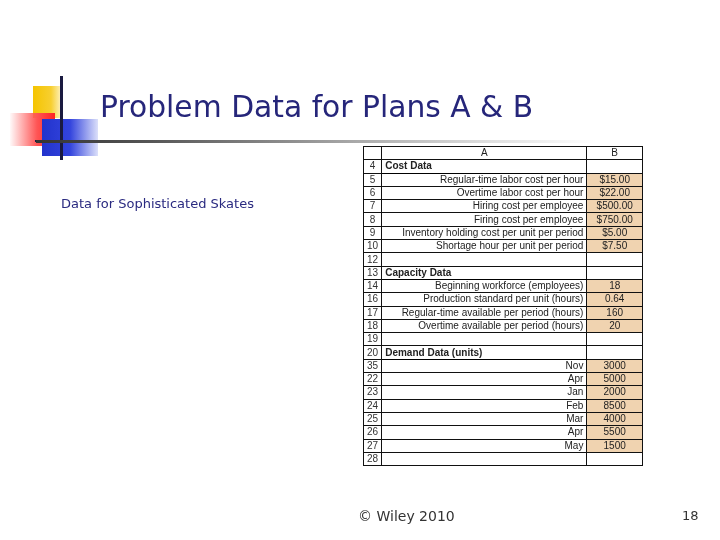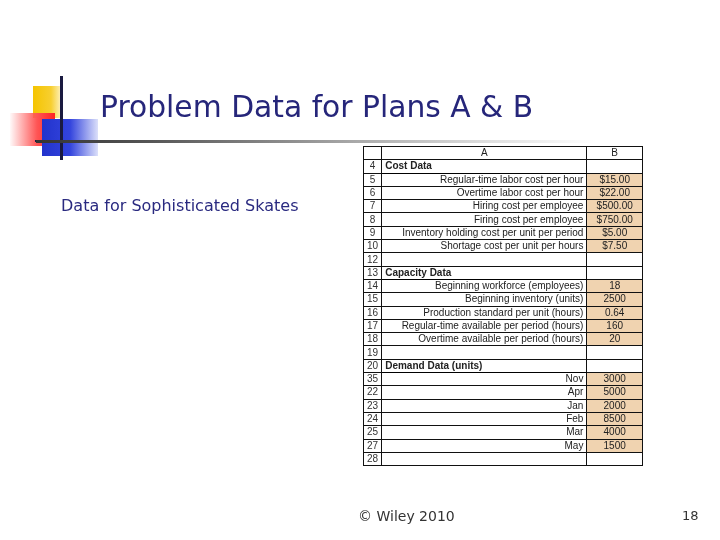--- a/index.html
+++ b/index.html
@@ -20,21 +20,21 @@
     .title {
       position: absolute; left: 100px; top: 88px; font-size: 31px; color: #26267a;
       font-family: "DejaVu Sans", sans-serif; letter-spacing: 0px; white-space: nowrap;
       transform: scaleX(0.96); transform-origin: left;
     }
     .title-rule {
       position: absolute; left: 36px; top: 140px; width: 560px; height: 3px;
       background: linear-gradient(to right, #333 0%, #555 20%, #999 50%, #ddd 80%, #fff 100%);
     }
     .subtitle {
-      position: absolute; left: 61px; top: 196px; font-size: 16px; color: #2a2a80;
+      position: absolute; left: 61px; top: 196px; font-size: 13px; color: #2a2a80;
       font-family: "DejaVu Sans", sans-serif; white-space: nowrap;
     }
 
     .sheet {
       position: absolute; left: 363px; top: 146px; width: 280px;
       border-collapse: collapse; font-family: "Liberation Sans", sans-serif; font-size: 10px;
       color: #222;
     }
     .sheet td {
       border: 1px solid #111; height: 12.3px; padding: 0 3px; line-height: 12px; white-space: nowrap;
@@ -105,44 +105,39 @@
         <td class="a">Firing cost per employee</td>
         <td class="b fill">$750.00</td>
       </tr>
       <tr>
         <td class="rn">9</td>
         <td class="a">Inventory holding cost per unit per period</td>
         <td class="b fill">$5.00</td>
       </tr>
       <tr>
         <td class="rn">10</td>
-        <td class="a">Shortage cost per unit per hours</td>
+        <td class="a">Shortage hour per unit per period</td>
         <td class="b fill">$7.50</td>
       </tr>
       <tr>
         <td class="rn">12</td>
         <td class="a"></td>
         <td class="b"></td>
       </tr>
       <tr>
         <td class="rn">13</td>
         <td class="a sec">Capacity Data</td>
         <td class="b"></td>
       </tr>
       <tr>
         <td class="rn">14</td>
         <td class="a">Beginning workforce (employees)</td>
         <td class="b fill">18</td>
       </tr>
       <tr>
-        <td class="rn">15</td>
-        <td class="a">Beginning inventory (units)</td>
-        <td class="b fill">2500</td>
-      </tr>
-      <tr>
         <td class="rn">16</td>
         <td class="a">Production standard per unit (hours)</td>
         <td class="b fill">0.64</td>
       </tr>
       <tr>
         <td class="rn">17</td>
         <td class="a">Regular-time available per period (hours)</td>
         <td class="b fill">160</td>
       </tr>
       <tr>
@@ -179,20 +174,25 @@
         <td class="rn">24</td>
         <td class="a">Feb</td>
         <td class="b fill">8500</td>
       </tr>
       <tr>
         <td class="rn">25</td>
         <td class="a">Mar</td>
         <td class="b fill">4000</td>
       </tr>
       <tr>
+        <td class="rn">26</td>
+        <td class="a">Apr</td>
+        <td class="b fill">5500</td>
+      </tr>
+      <tr>
         <td class="rn">27</td>
         <td class="a">May</td>
         <td class="b fill">1500</td>
       </tr>
       <tr>
         <td class="rn">28</td>
         <td class="a"></td>
         <td class="b"></td>
       </tr>
     </tbody>

